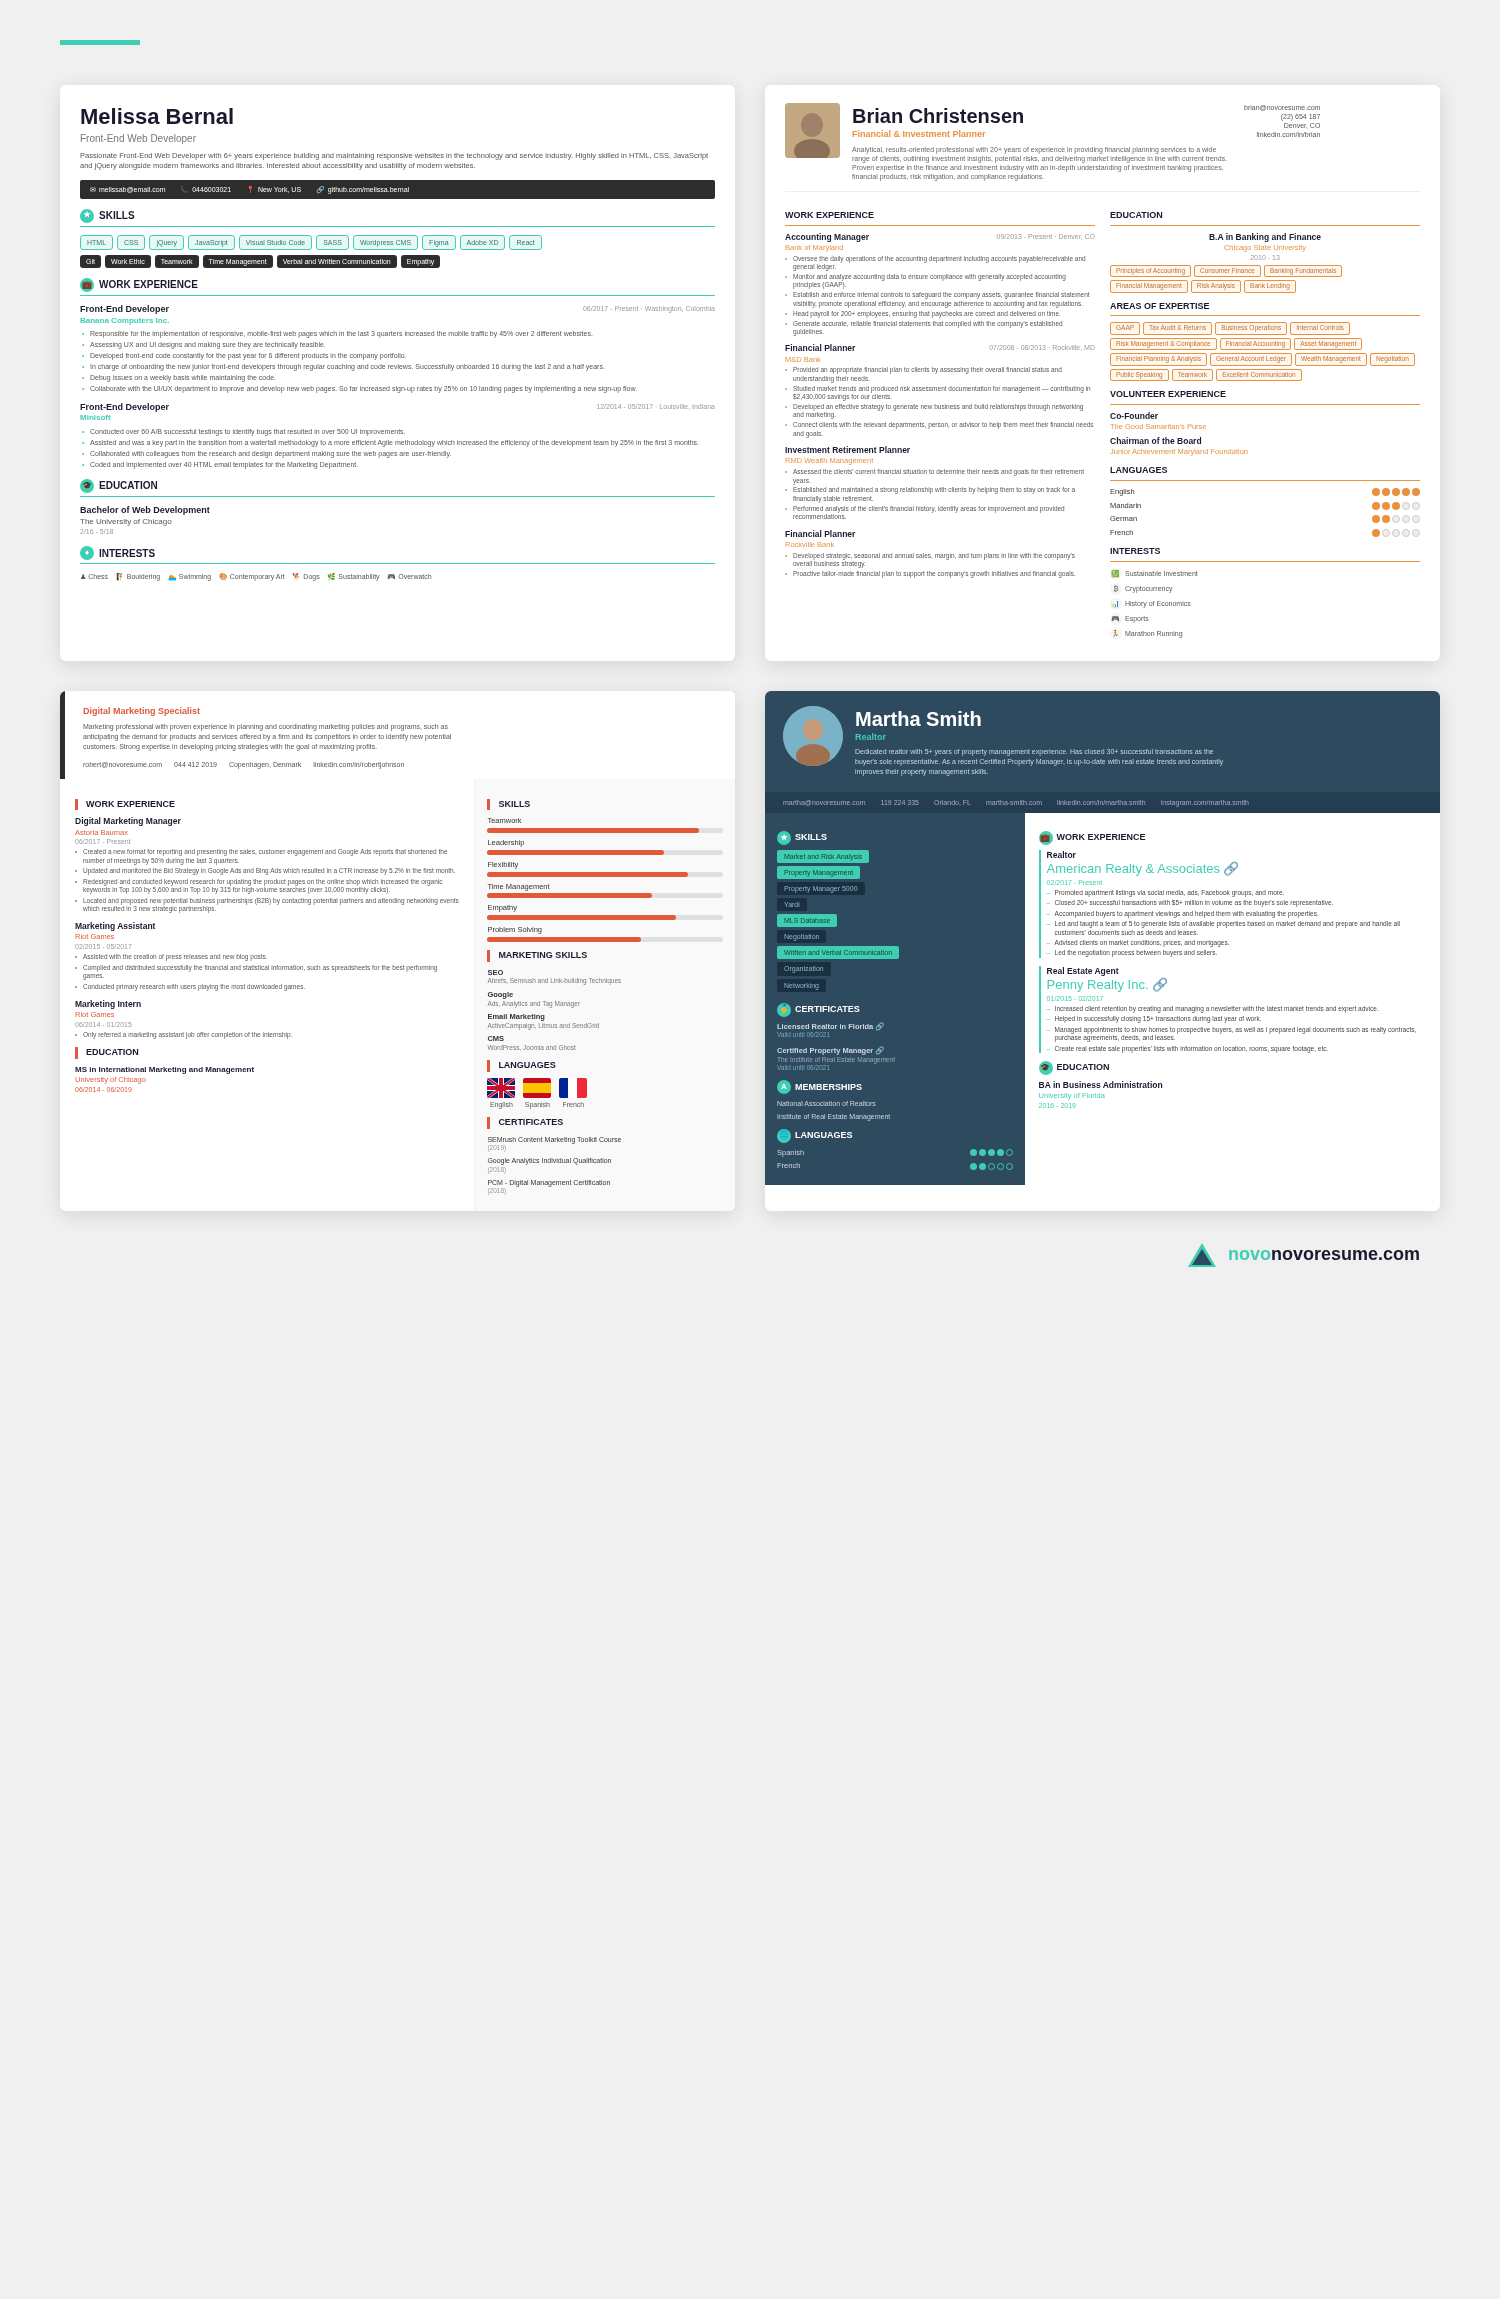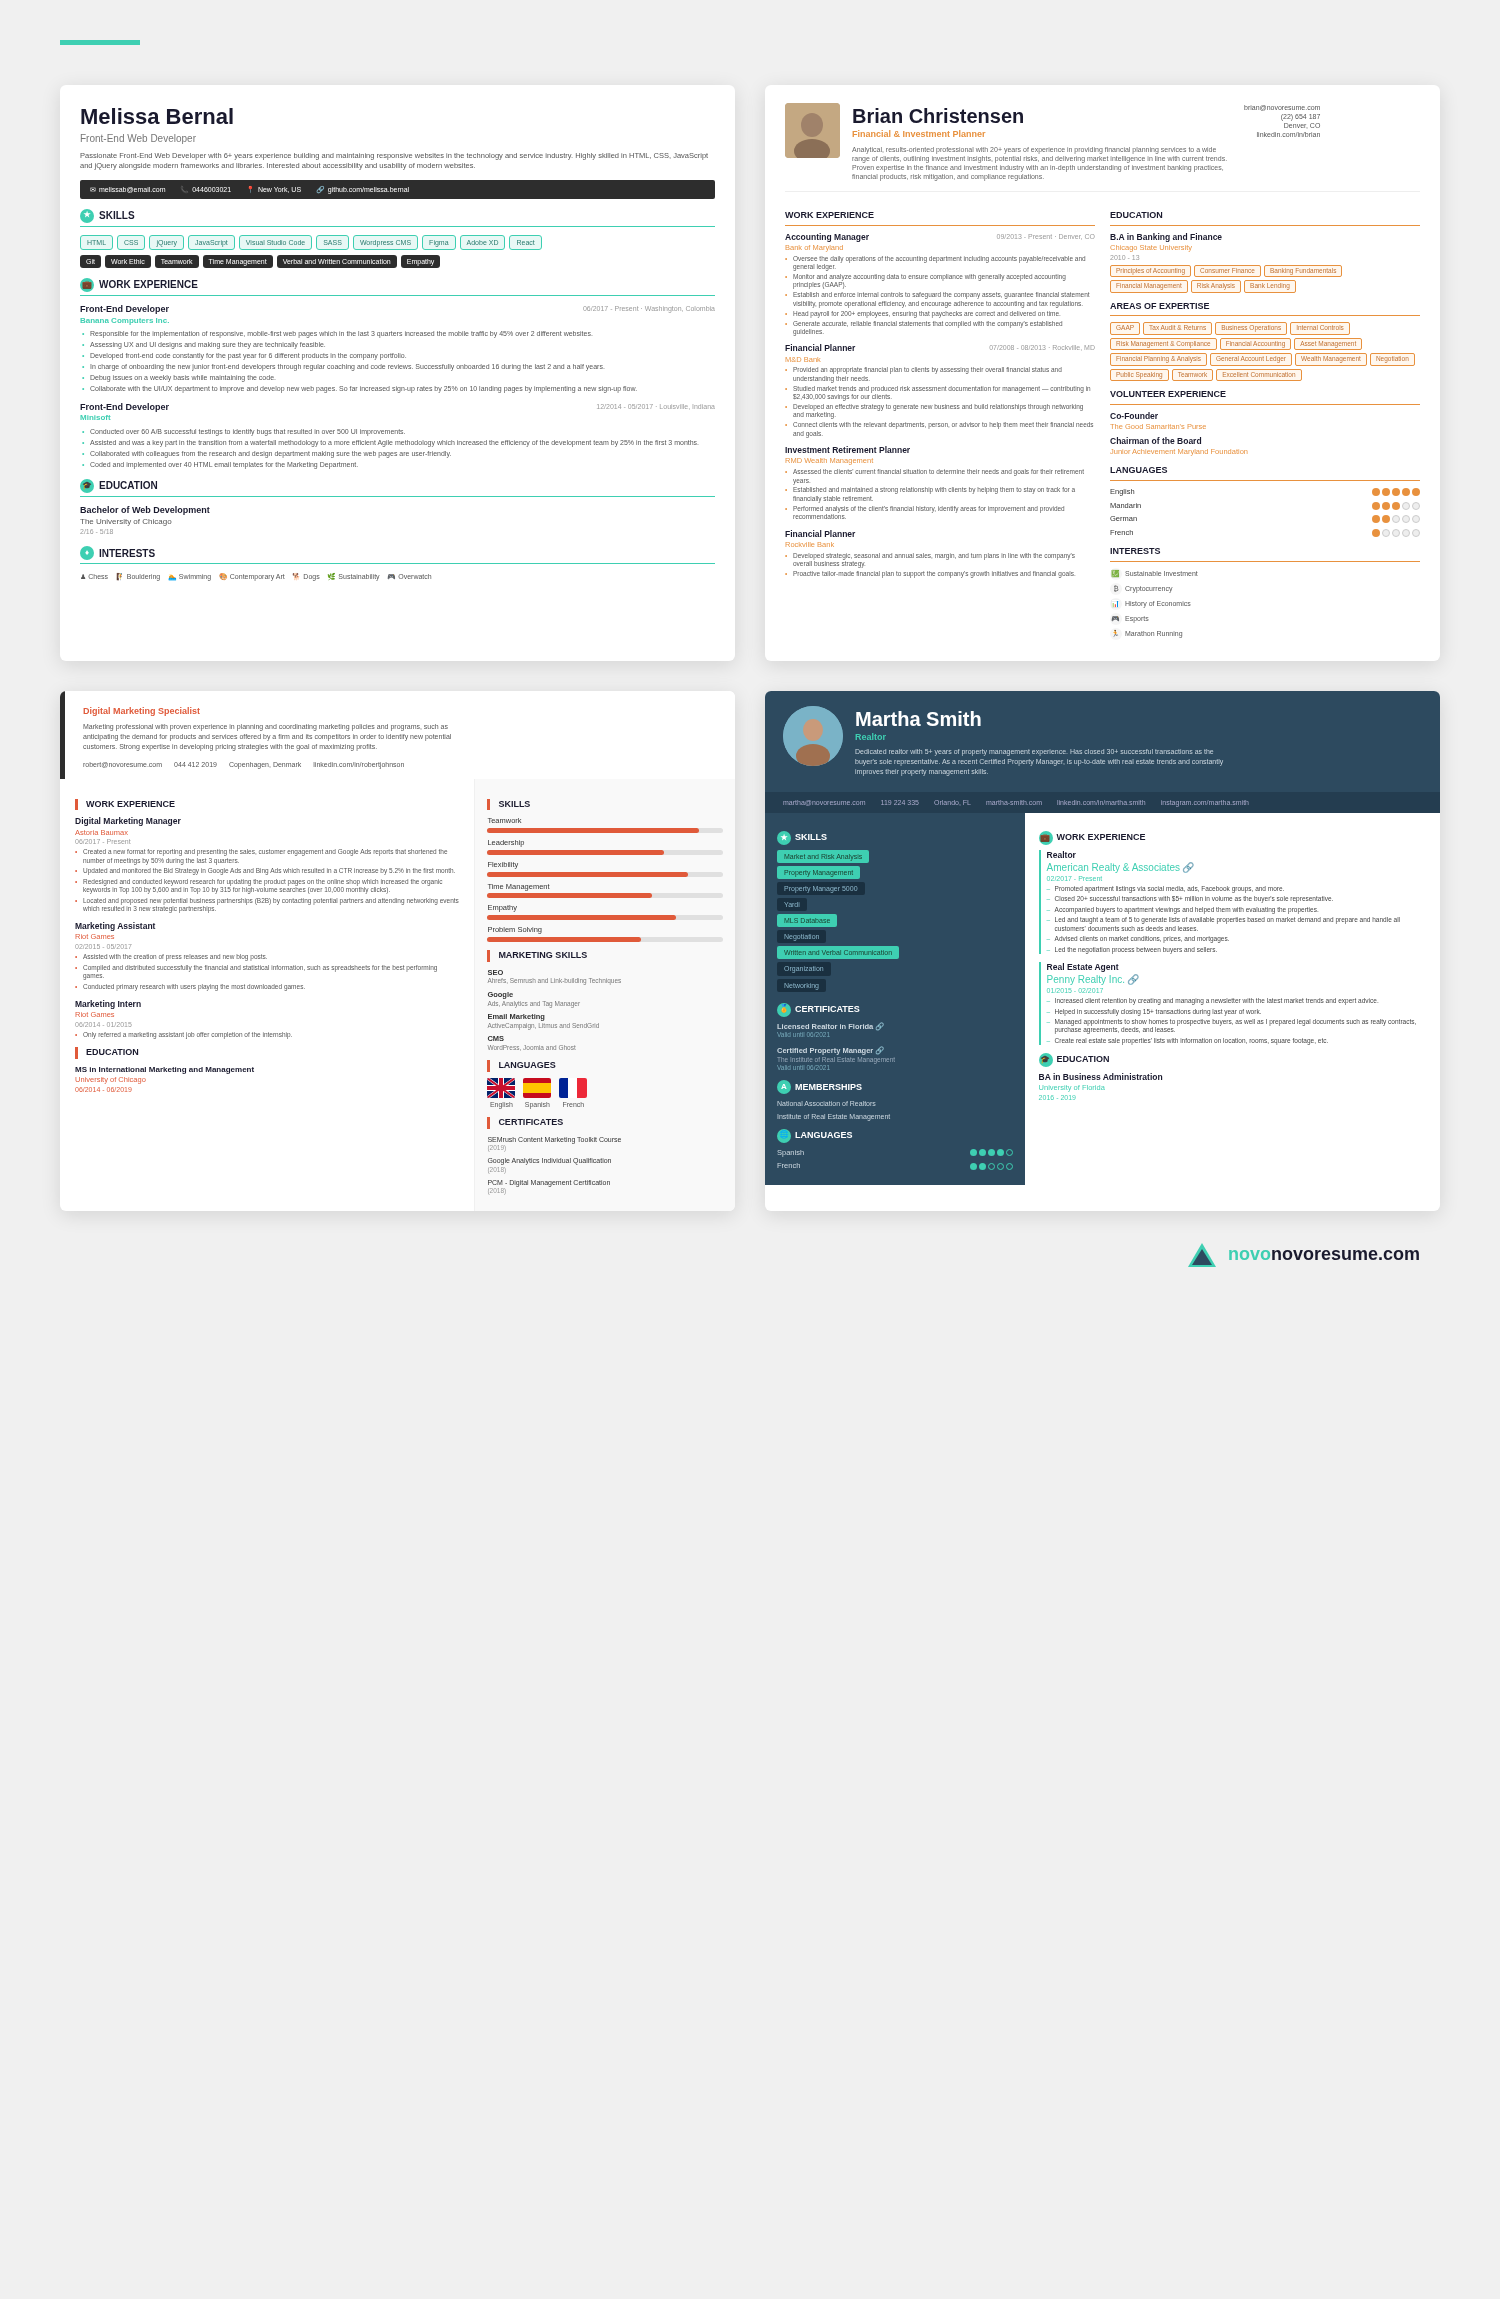--- a/index.html
+++ b/index.html
@@ -283,20 +283,21 @@
       margin-bottom: 1.5px;
     }
     .brian-bullets li::before {
       content: '•';
       position: absolute;
       left: 0;
       color: #e8913e;
     }
     .brian-edu-item {
       margin-bottom: 5px;
+      text-align: center;
     }
     .brian-edu-degree {
       font-size: 8.5px;
       font-weight: 700;
       color: #1a1a2e;
     }
     .brian-edu-school {
       font-size: 7.5px;
       color: #e8913e;
     }
@@ -736,21 +737,21 @@
       margin-bottom: 8px;
       border-left: 2px solid #3ecfb2;
       padding-left: 6px;
     }
     .martha-job-title {
       font-size: 8.5px;
       font-weight: 700;
       color: #1a1a2e;
     }
     .martha-job-company {
-      font-size: 10px;
+      font-size: 13px;
       color: #3ecfb2;
     }
     .martha-job-date {
       font-size: 7px;
       color: #3ecfb2;
     }
     .martha-bullets {
       list-style: none;
       margin-top: 2px;
     }

